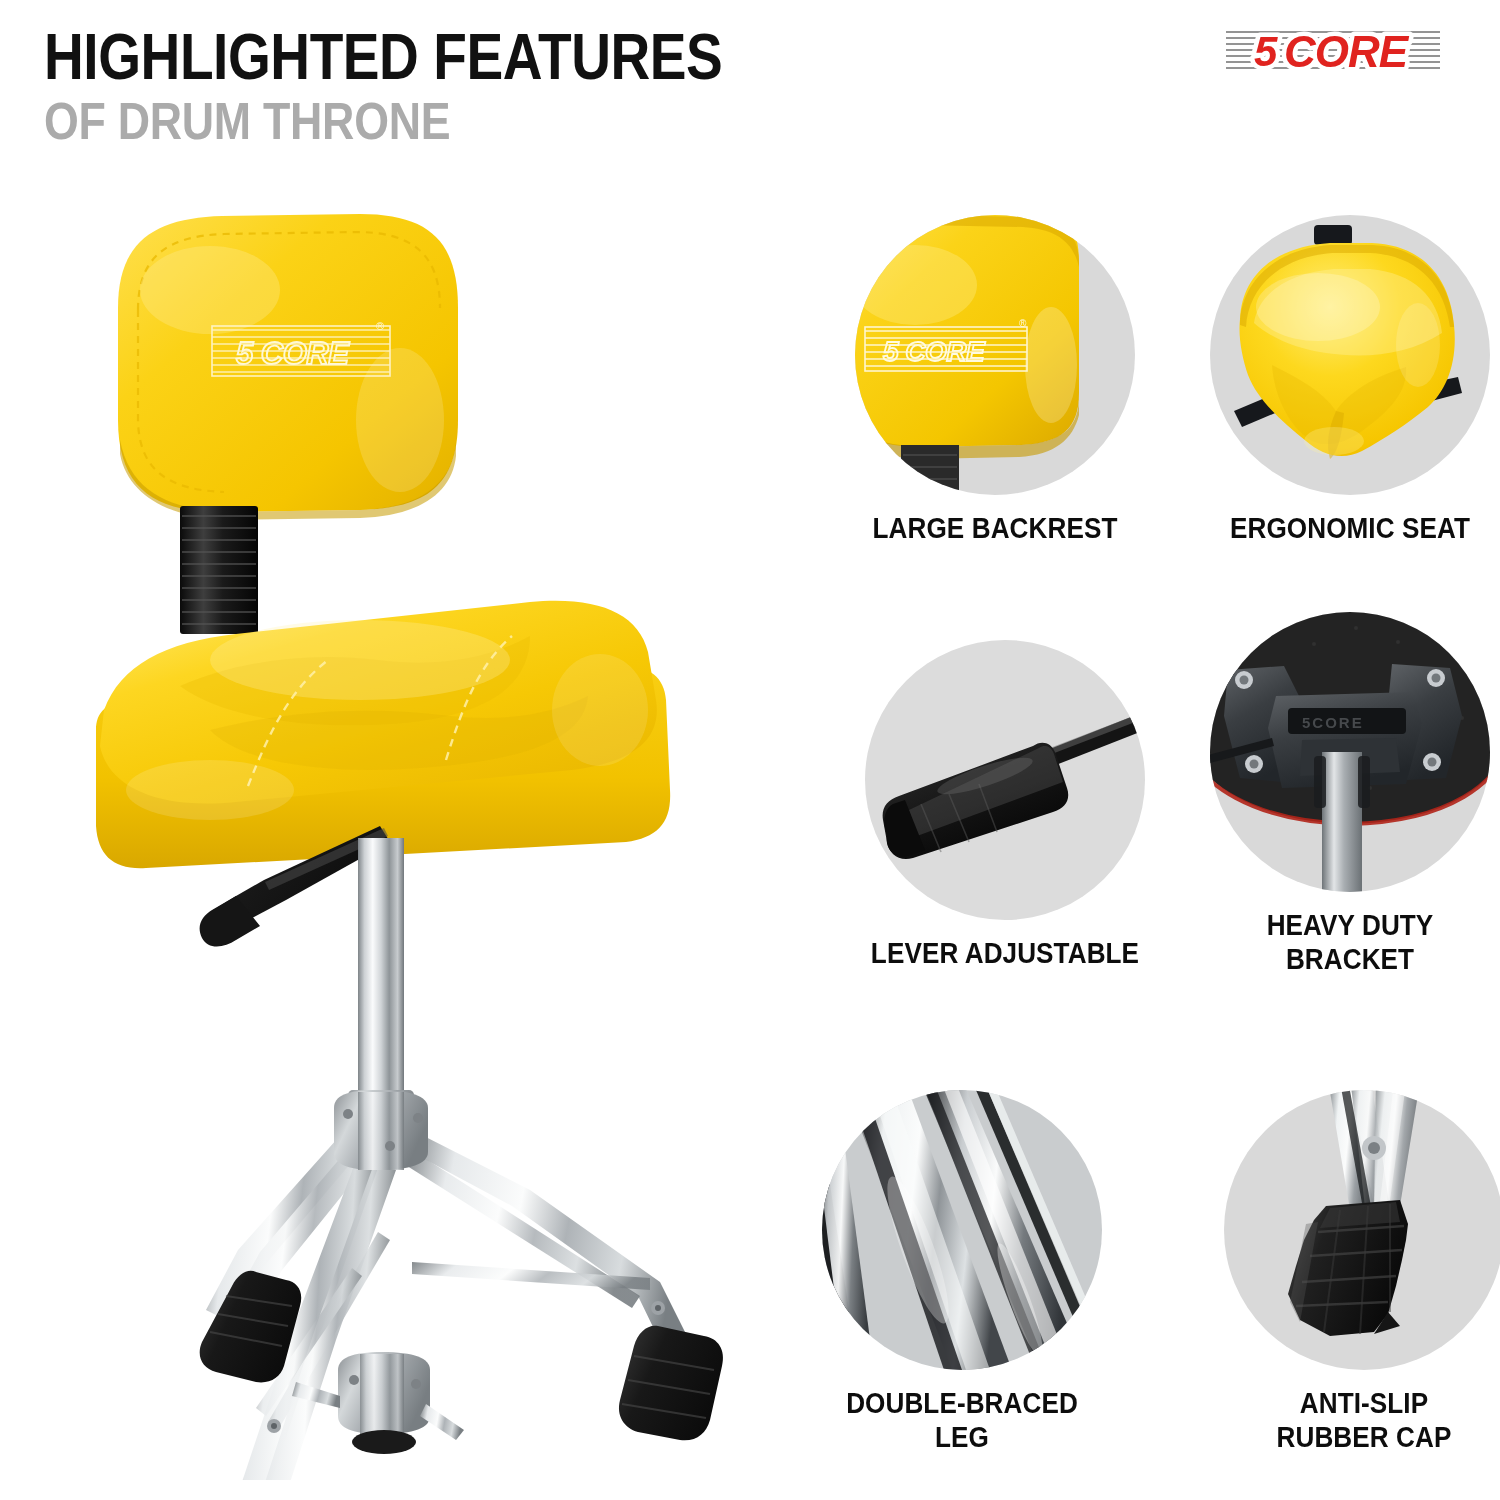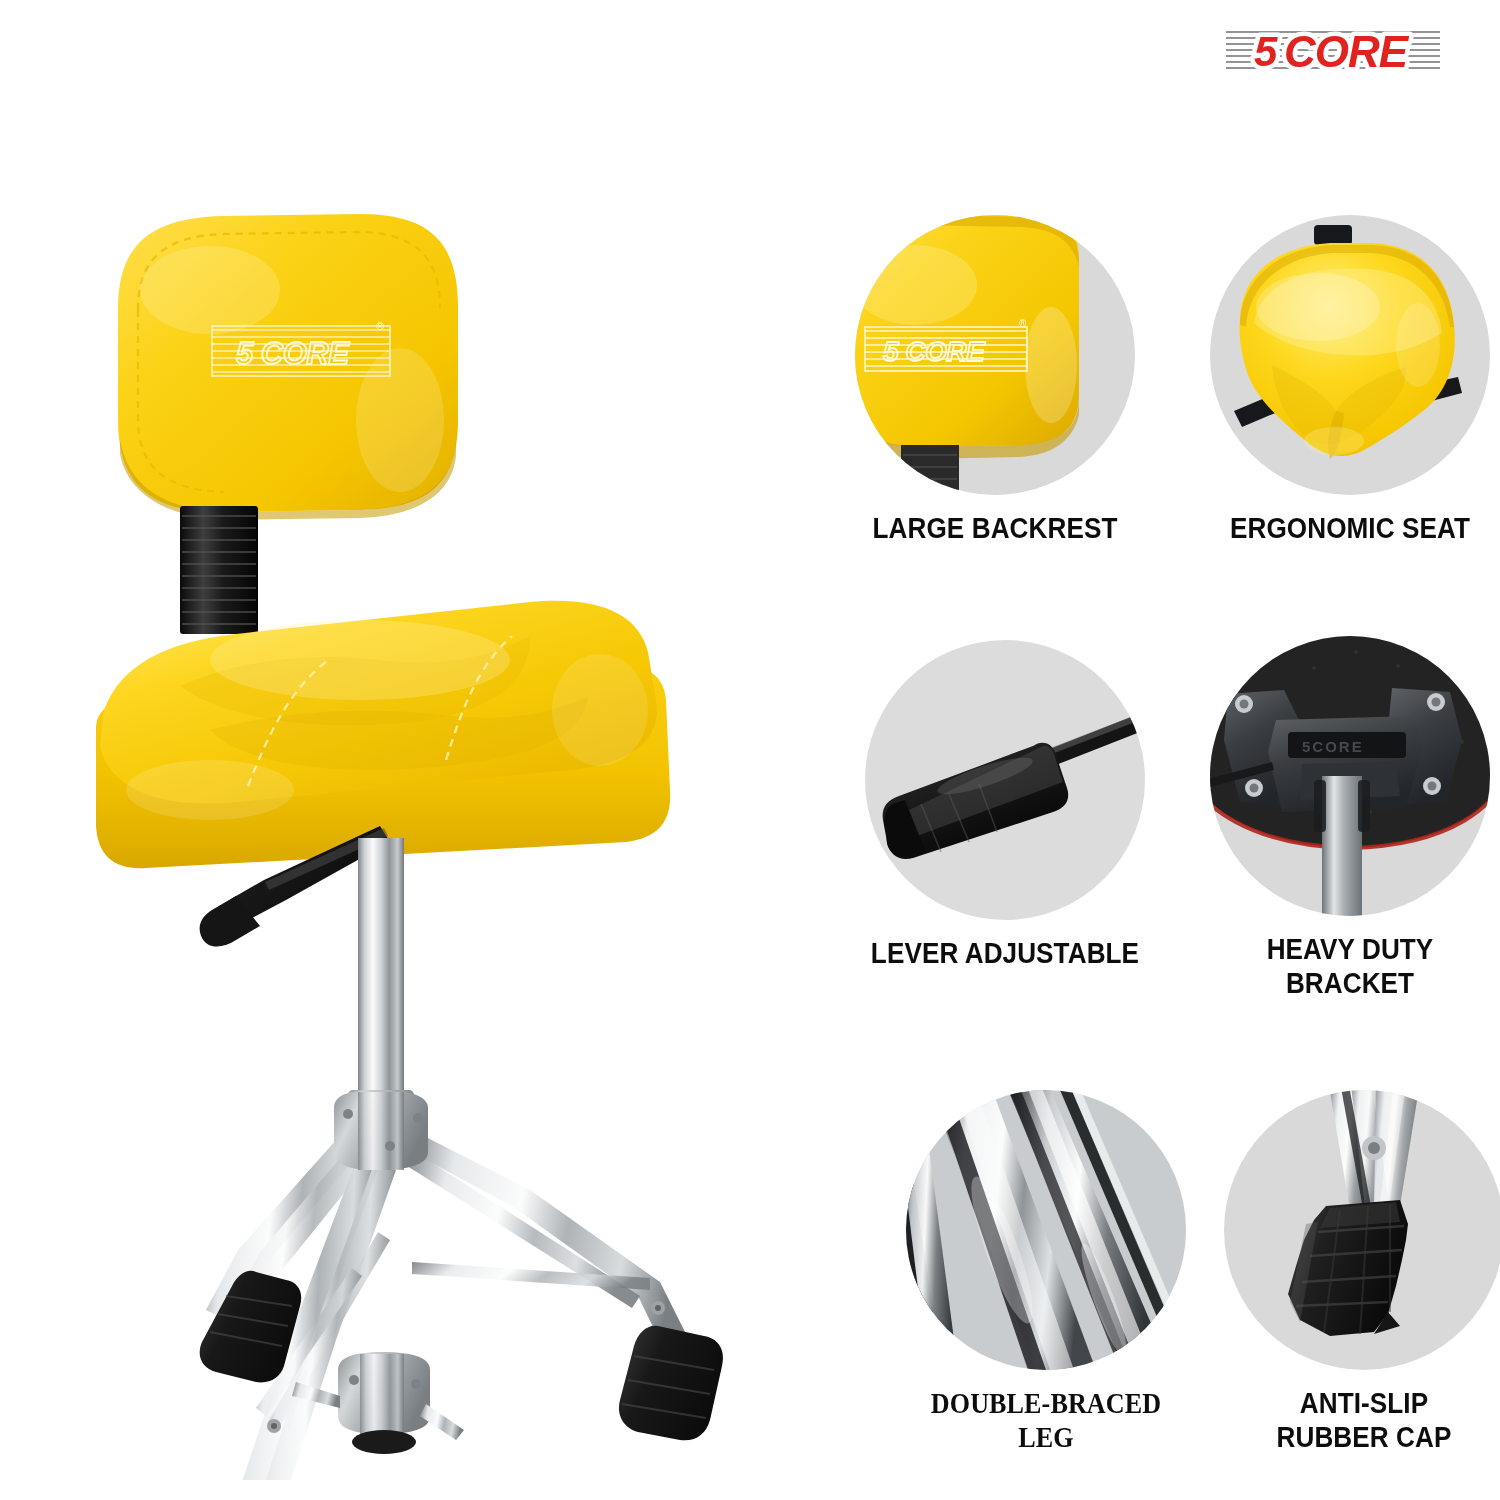--- a/index.html
+++ b/index.html
@@ -61,20 +61,24 @@
     transform: scaleX(0.90);
     margin-top: 16px;
     white-space: pre-line;
   }
 </style>
 </head>
 <body>
 
 <div id="page">
 
+  <div id="title-block">
+    <div id="title-main">HIGHLIGHTED FEATURES</div>
+    <div id="title-sub">OF DRUM THRONE</div>
+  </div>
 
   <div id="brand-logo">
     <svg viewBox="0 0 218 62" width="218" height="62">
       <defs>
         <clipPath id="staffClip">
           <path d="M2,8 L216,8 L216,52 L2,52 Z"></path>
         </clipPath>
       </defs>
 
       <g clip-path="url(#staffClip)" stroke="#2b2b2b" stroke-width="1.1">
@@ -431,21 +435,21 @@
           <ellipse cx="208" cy="130" rx="22" ry="42" fill="#FFFFFF" opacity="0.16"></ellipse>
           <ellipse cx="124" cy="226" rx="30" ry="14" fill="#FFF3A0" opacity="0.28"></ellipse>
           <path d="M30,110 C30,70 62,34 120,30 L162,30 C212,32 240,64 244,112
                    L240,112 C234,68 206,40 160,38 L122,38 C68,42 38,74 36,112 Z" fill="#D9A800" opacity="0.5"></path>
         </svg>
       </div>
     </div>
     <div class="feature-label">ERGONOMIC SEAT</div>
   </div>
 
-  <div class="feature-cell" style="left:1200px; top:636px; width:300px;">
+  <div class="feature-cell" style="left:1200px; top:612px; width:300px;">
     <div class="thumb-wrap">
       <div class="thumb-circle">
         <svg class="thumb-svg" viewBox="0 0 280 280">
           <defs>
             <linearGradient id="t4c" x1="0" y1="0" x2="1" y2="0">
               <stop offset="0%" stop-color="#6E7478"></stop>
                 <stop offset="30%" stop-color="#E2E5E7"></stop>
               <stop offset="55%" stop-color="#A9AEB2"></stop>
                 <stop offset="100%" stop-color="#6B7175"></stop>
             </linearGradient>
@@ -503,21 +507,21 @@
           <rect x="148" y="144" width="12" height="52" rx="4" fill="#1A1C1E" opacity="0.85"></rect>
 
           <path d="M62,126 L-6,144 L-4,152 L64,134 Z" fill="#17191B"></path>
         </svg>
       </div>
     </div>
     <div class="feature-label">HEAVY DUTY
 BRACKET</div>
   </div>
 
-  <div class="feature-cell" style="left:896px; top:1090px; width:300px;font-family:Liberation Serif, serif;">
+  <div class="feature-cell" style="left:812px; top:1090px; width:300px;">
     <div class="thumb-wrap">
       <div class="thumb-circle" style="background:#C9CCCE;">
         <svg class="thumb-svg" viewBox="0 0 280 280">
           <defs>
             <linearGradient id="t5a" x1="0" y1="0" x2="1" y2="0.2">
               <stop offset="0%" stop-color="#2A2C2E"></stop>
                 <stop offset="22%" stop-color="#EEF1F2"></stop>
               <stop offset="44%" stop-color="#FBFCFC"></stop>
                 <stop offset="60%" stop-color="#8F9498"></stop>
               <stop offset="80%" stop-color="#DDE1E3"></stop>

